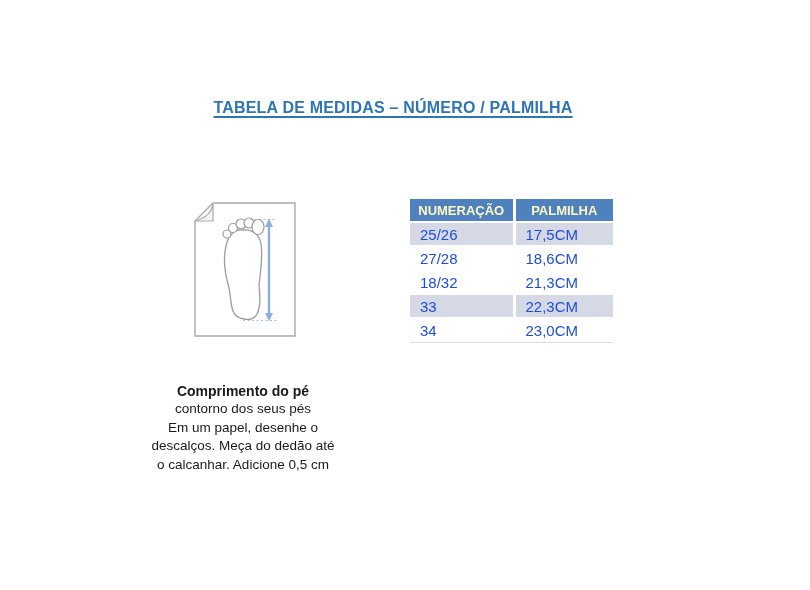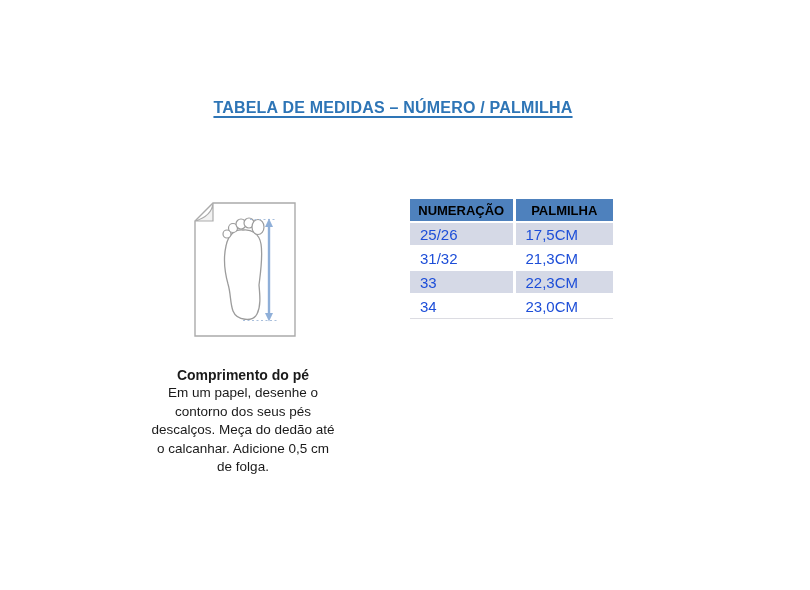--- a/index.html
+++ b/index.html
@@ -47,40 +47,41 @@
     top: 366px;
     width: 230px;
     text-align: center;
     color: #1a1a1a;
     font-size: 13.5px;
     line-height: 18.4px;
   }
   .caption .caption-heading {
     font-weight: bold;
     font-size: 14px;
+    margin-top: 16px;
   }
 
   
   .size-table-wrap {
     position: absolute;
     left: 410px;
     top: 199px;
     width: 203px;
     border-bottom: 1px solid #dcdce2;
   }
   table.size-table {
     border-collapse: collapse;
     width: 100%;
     table-layout: fixed;
   }
   table.size-table col.c1 { width: 104px; }
   table.size-table col.c2 { width: 99px; }
   table.size-table th {
     background: #4E81BD;
-    color: #000000;
+    color: #fef9c3;
     font-size: 13px;
     font-weight: bold;
     height: 23px;
     text-align: center;
     vertical-align: middle;
     border-bottom: 2px solid #ffffff;
   }
   table.size-table th:first-child { border-right: 3px solid #ffffff; }
   table.size-table td {
     font-size: 15px;
@@ -118,46 +119,49 @@
     <line x1="57" y1="18.5" x2="84" y2="18.5" stroke="#A9BFDC" stroke-width="1.2" stroke-dasharray="2,2.5"></line>
     <line x1="50" y1="119.5" x2="84" y2="119.5" stroke="#A9BFDC" stroke-width="1.2" stroke-dasharray="2,2.5"></line>
 
     <line x1="76" y1="25" x2="76" y2="113" stroke="#8FAFD8" stroke-width="2.4"></line>
     <polygon points="76,17.5 72,26 80,26" fill="#8FAFD8"></polygon>
     <polygon points="76,120.5 72,112 80,112" fill="#8FAFD8"></polygon>
   </svg>
 
   <div class="caption">
     <div class="caption-heading">Comprimento do pé</div>
+    <div>contorno dos seus pés</div>
     <div>Em um papel, desenhe o</div>
-    <div>contorno dos seus pés</div>
     <div>descalços. Meça do dedão até</div>
     <div>o calcanhar. Adicione 0,5 cm</div>
-    <div>de folga.</div>
   </div>
 
   <div class="size-table-wrap">
     <table class="size-table">
       <colgroup>
           <col class="c1">
           <col class="c2">
         </colgroup>
       <thead>
         <tr>
           <th>NUMERAÇÃO</th>
           <th>PALMILHA</th>
         </tr>
       </thead>
       <tbody>
         <tr class="band">
           <td>25/26</td>
           <td>17,5CM</td>
         </tr>
         <tr>
-          <td>31/32</td>
+          <td>27/28</td>
+          <td>18,6CM</td>
+        </tr>
+        <tr>
+          <td>18/32</td>
           <td>21,3CM</td>
         </tr>
         <tr class="band">
           <td>33</td>
           <td>22,3CM</td>
         </tr>
         <tr>
           <td>34</td>
           <td>23,0CM</td>
         </tr>

